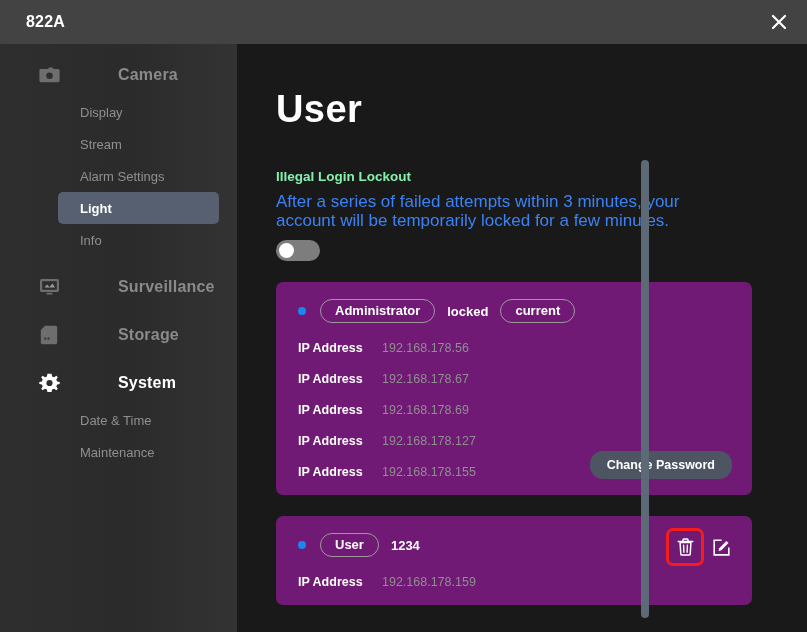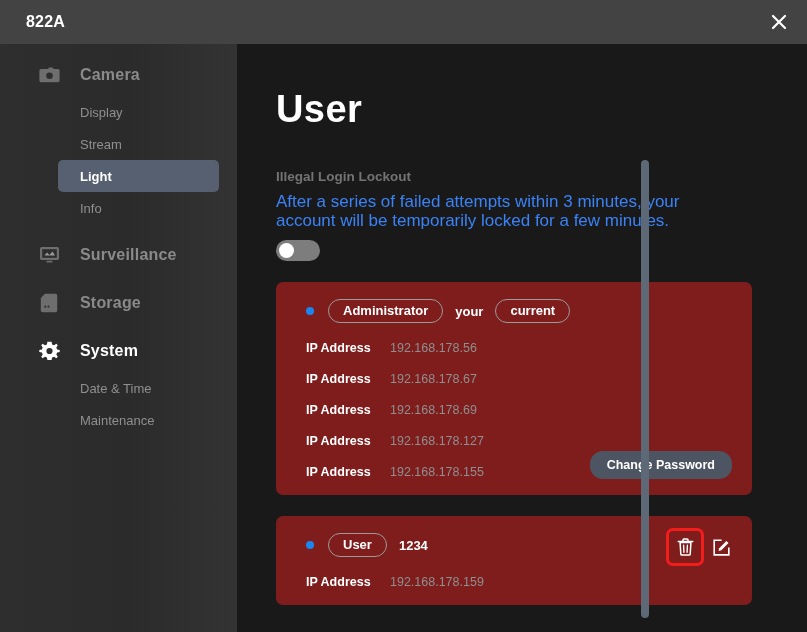--- a/index.html
+++ b/index.html
@@ -30,20 +30,21 @@
   
   .sidebar {
     position: absolute; left: 0; top: 44px; width: 237px; height: 588px;
     background: linear-gradient(to right, #2e2e2e 0%, #2b2b2b 55%, #333333 100%);
     overflow: hidden;
   }
   .nav-group-head {
     display: flex; align-items: center;
     height: 34px; margin-top: 14px; padding-left: 38px;
     cursor: pointer;
+    gap: 38px;
   }
   .nav-group-head .gicon {
     width: 22px; height: 22px; display: flex; align-items: center; justify-content: center;
     margin-right: 20px; flex: 0 0 auto;
   }
   .nav-group-head .glabel {
     font-size: 16px; font-weight: bold; color: #8a8a8a; letter-spacing: .2px;
   }
   .nav-group-head.active .glabel { color: #ffffff; }
   .nav-sub {
@@ -58,38 +59,38 @@
   
   .main {
     position: absolute; left: 237px; top: 44px; width: 570px; height: 588px;
     background: #191919; overflow: hidden;
   }
   .page-title {
     color: #ffffff; font-size: 38px; font-weight: bold;
     margin: 44px 0 0 39px; letter-spacing: .4px;
   }
   .section { margin: 38px 0 0 39px; width: 470px; }
-  .section-title { color: #737373; font-size: 13.5px; font-weight: bold; }
+  .section-title { color: #86efac; font-size: 13.5px; font-weight: bold; }
   .section-desc {
     color: #3b82f6; font-size: 17px; line-height: 19px;
     margin-top: 8px; width: 450px;
   }
   .toggle {
     margin-top: 10px; width: 44px; height: 21px; border-radius: 11px;
     background: #7d7d7d; position: relative; cursor: pointer;
   }
   .toggle .knob {
     position: absolute; left: 3px; top: 3px; width: 15px; height: 15px;
     border-radius: 50%; background: #ffffff;
   }
 
   
   .card {
     position: relative; margin: 21px 0 0 39px; width: 476px;
-    background: #7f1d1d; border-radius: 7px; padding: 16px 18px 16px 30px;
+    background: #701a75; border-radius: 7px; padding: 16px 18px 16px 22px;
   }
   .card-head { display: flex; align-items: center; height: 26px; }
   .dot {
     width: 8px; height: 8px; border-radius: 50%; background: #1a86f0;
     margin-right: 14px; flex: 0 0 auto;
   }
   .pill {
     border: 1px solid #9a9a9a; border-radius: 13px;
     padding: 4px 14px 5px; color: #ffffff; font-size: 13px; font-weight: bold;
     line-height: 1; white-space: nowrap;
@@ -156,20 +157,21 @@
         <svg width="21" height="17" viewBox="0 0 21 17">
           <path d="M7 2 L9 2 L10 0.6 L13.5 0.6 L14.5 2 L19 2 A1.6 1.6 0 0 1 20.6 3.6 L20.6 13.6 A1.6 1.6 0 0 1 19 15.2 L2 15.2 A1.6 1.6 0 0 1 0.4 13.6 L0.4 3.6 A1.6 1.6 0 0 1 2 2 Z" fill="#6e6e6e"></path>
           <circle cx="10.5" cy="8.8" r="3.3" fill="#2e2e2e"></circle>
         </svg>
       </span>
       <span class="glabel">Camera</span>
     </div>
     <div class="nav-spacer"></div>
     <div class="nav-sub">Display</div>
     <div class="nav-sub">Stream</div>
+    <div class="nav-sub">Alarm Settings</div>
     <div class="nav-sub sel-gray">Light</div>
     <div class="nav-sub">Info</div>
 
     <div class="nav-group-head">
       <span class="gicon">
         <svg width="21" height="18" viewBox="0 0 21 18">
           <rect x="1" y="1" width="19" height="13" rx="1.8" fill="#6e6e6e"></rect>
           <rect x="3.2" y="3.2" width="14.6" height="8.6" fill="#2e2e2e"></rect>
           <path d="M5.5 9.5 L8 6.5 L10.5 9 L13.5 5.5 L16 9.5 Z" fill="#9a9a9a"></path>
           <rect x="7.5" y="14.8" width="6" height="1.8" rx="0.6" fill="#6e6e6e"></rect>
@@ -213,21 +215,21 @@
       <div class="section-desc">After a series of failed attempts within 3 minutes, your account will be temporarily locked for a few minutes.</div>
       <div class="toggle">
         <span class="knob"></span>
       </div>
     </div>
 
     <div class="card">
       <div class="card-head">
         <span class="dot"></span>
         <span class="pill">Administrator</span>
-        <span class="uname">your</span>
+        <span class="uname">locked</span>
         <span class="pill">current</span>
       </div>
 
       <div class="ip-row">
         <span class="ip-label">IP Address</span>
         <span class="ip-value">192.168.178.56</span>
       </div>
       <div class="ip-row">
         <span class="ip-label">IP Address</span>
         <span class="ip-value">192.168.178.67</span>

